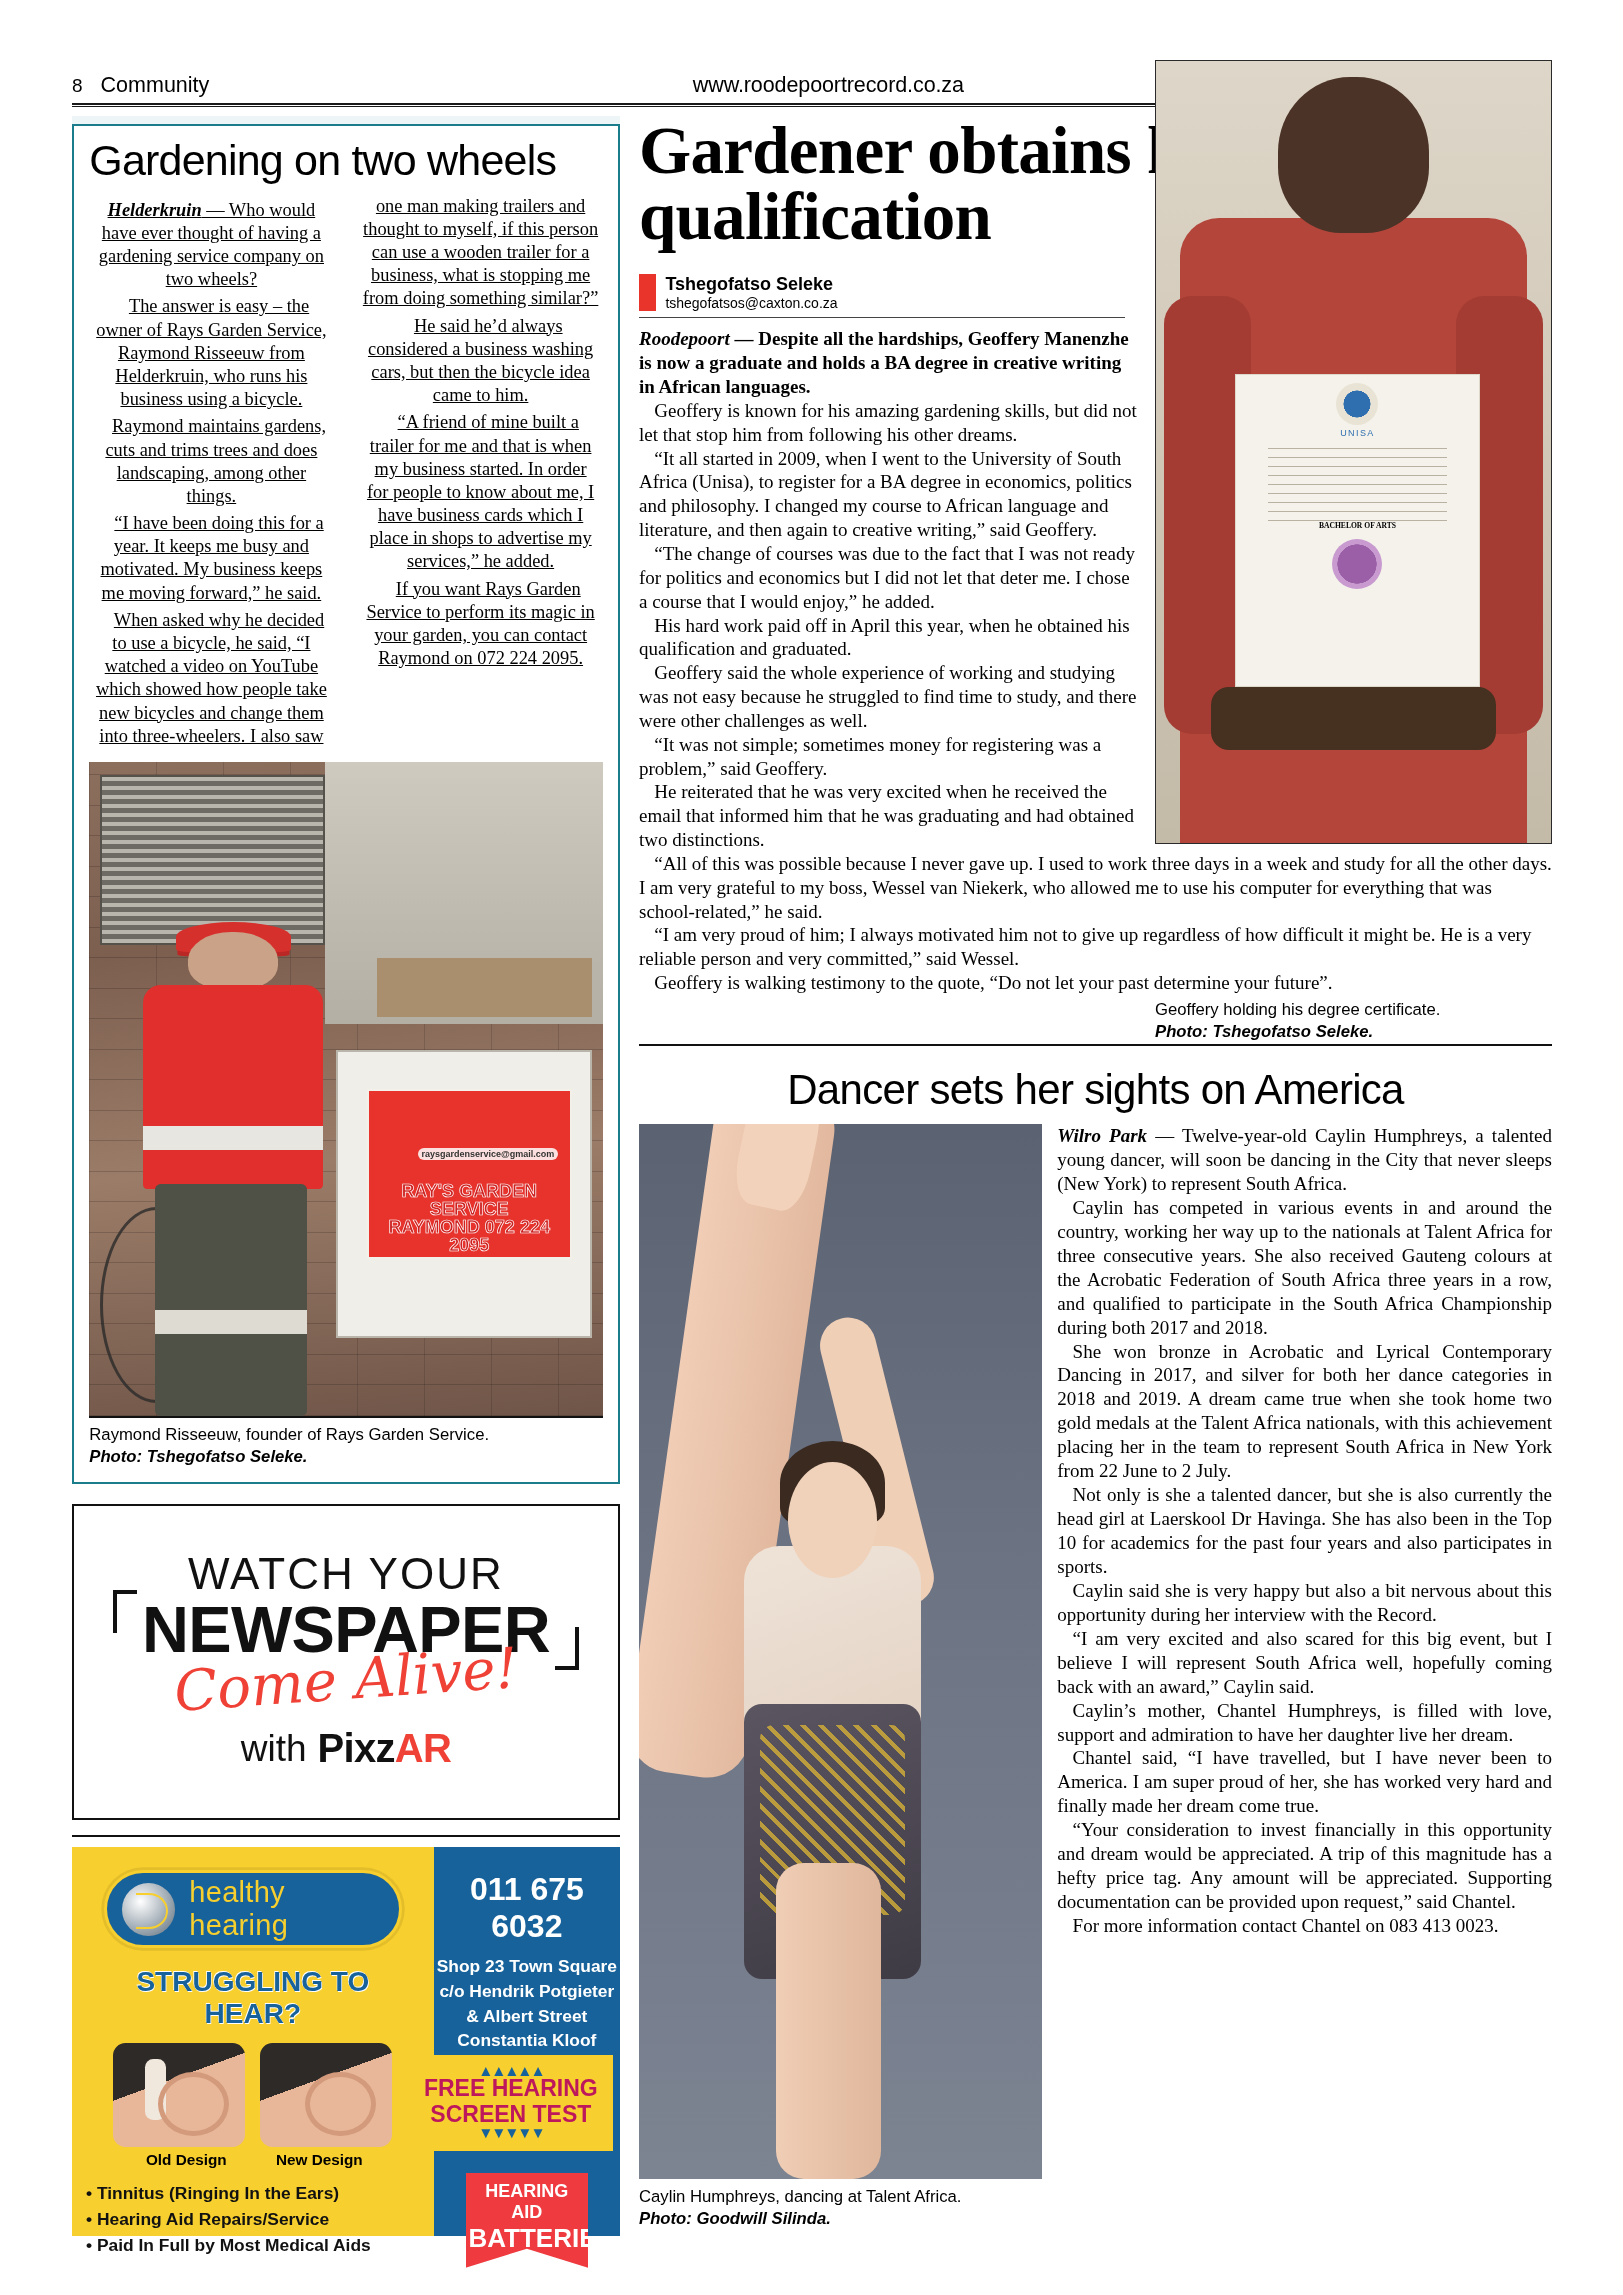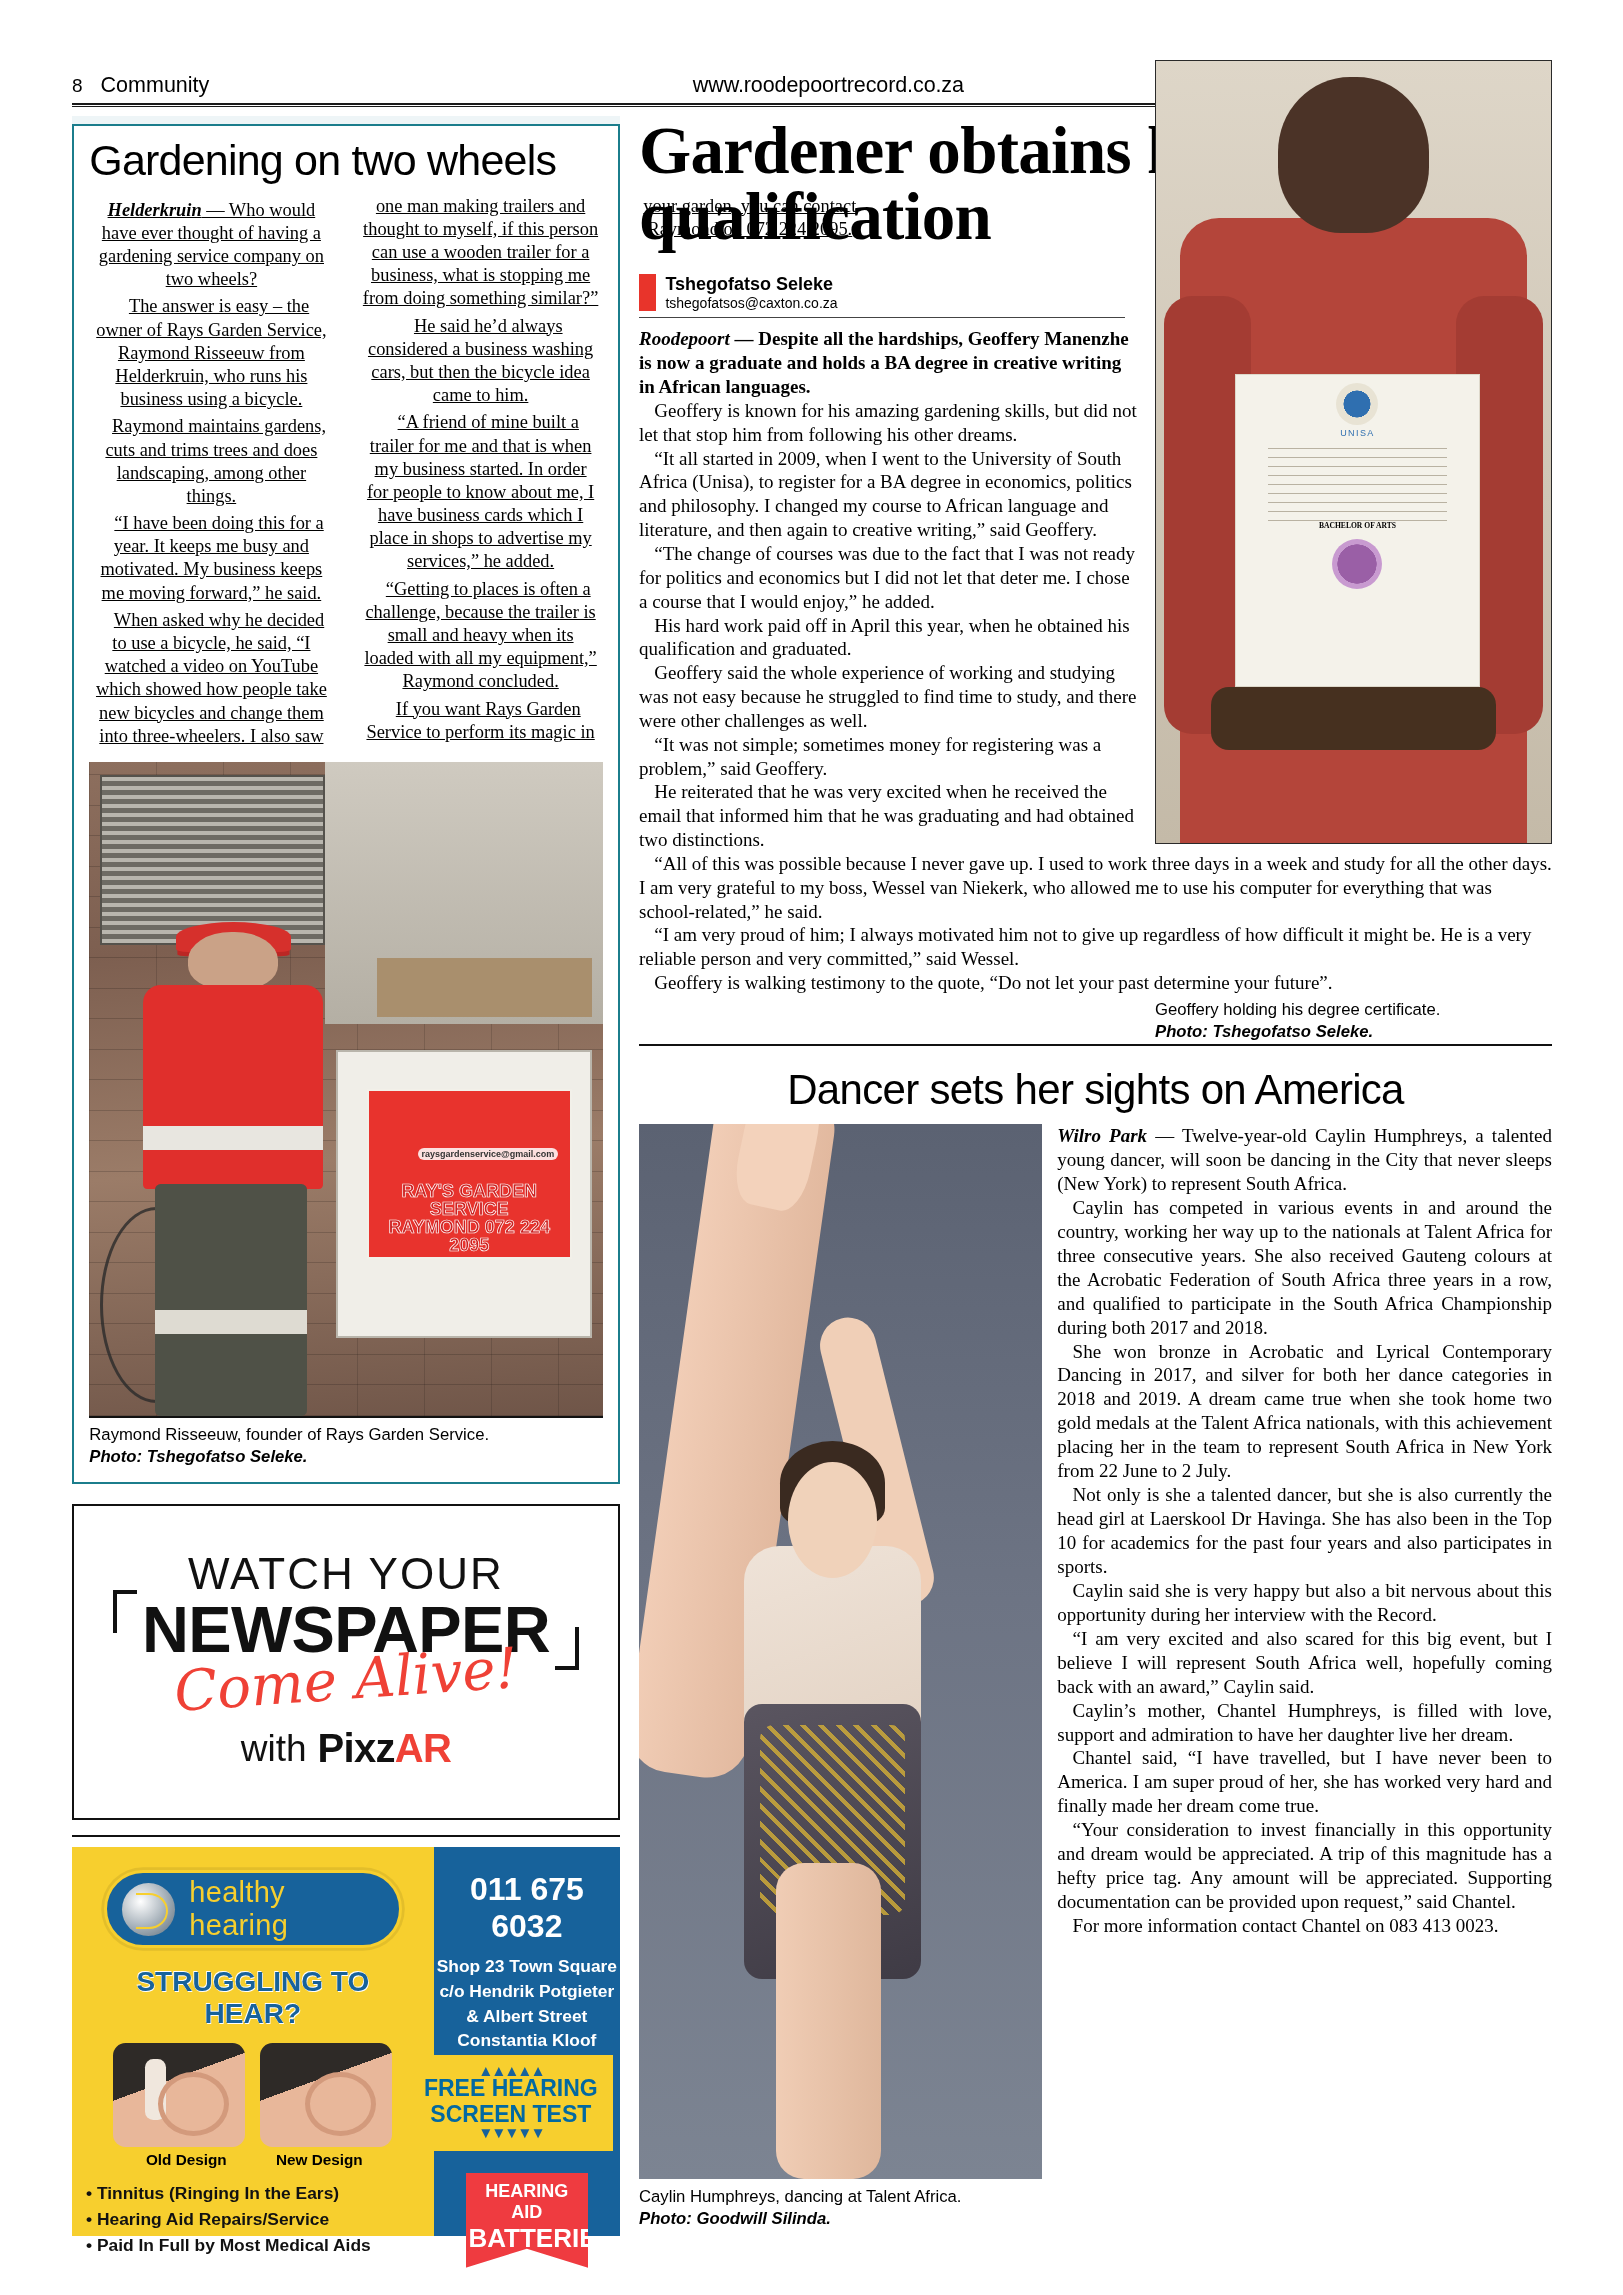--- a/index.html
+++ b/index.html
@@ -257,21 +257,21 @@
     font-family:"Liberation Sans", sans-serif; font-weight:bold;
     color:#fff; font-size:17.4px; text-align:center; line-height:1.42; margin-top:9.7px;
   }
   .hh-free {
     position:absolute; left:-25px; right:7px; top:208px;
     background:#f7cf2e; padding:11px 4.2px 14px 4.2px;
     text-align:center;
   }
   .hh-free-t {
     font-family:"Liberation Sans", sans-serif; font-weight:bold;
-    color:#0369a1; font-size:23px; line-height:1.15;
+    color:#be185d; font-size:23px; line-height:1.15;
   }
   .hh-star {
     color:#17629b; font-size:15.3px; letter-spacing:-2.1px; line-height:.6;
   }
   .hh-batt {
     position:absolute; left:32px; right:32px; top:326px;
     background:#ef3b40; color:#fff; text-align:center;
     padding:8.3px 2.8px 14px 2.8px;
     clip-path:polygon(0 0,100% 0,100% 100%,50% 80%,0 100%);
     font-family:"Liberation Sans", sans-serif;
@@ -425,21 +425,20 @@
   <div class="garden-box">
     <h2 class="garden-title">Gardening on two wheels</h2>
     <div class="garden-cols">
       <p><span class="lead-place">Helderkruin</span> — Who would have ever thought of having a gardening service company on two wheels?</p>
       <p>The answer is easy – the owner of Rays Garden Service, Raymond Risseeuw from Helderkruin, who runs his business using a bicycle.</p>
       <p>Raymond maintains gardens, cuts and trims trees and does landscaping, among other things.</p>
       <p>“I have been doing this for a year. It keeps me busy and motivated. My business keeps me moving forward,” he said.</p>
       <p>When asked why he decided to use a bicycle, he said, “I watched a video on YouTube which showed how people take new bicycles and change them into three-wheelers. I also saw one man making trailers and thought to myself, if this person can use a wooden trailer for a business, what is stopping me from doing something similar?”</p>
       <p>He said he’d always considered a business washing cars, but then the bicycle idea came to him.</p>
       <p>“A friend of mine built a trailer for me and that is when my business started. In order for people to know about me, I have business cards which I place in shops to advertise my services,” he added.</p>
-      <p>“Getting to places is often a challenge, because the trailer is small and heavy when its loaded with all my equipment,” Raymond concluded.</p>
       <p>If you want Rays Garden Service to perform its magic in your garden, you can contact Raymond on 072 224 2095.</p>
     </div>
 
     <div class="photo-raymond">
       <div class="brick"></div>
       <div class="vent"></div>
       <div class="wallpanel"></div>
       <div class="ray-wood"></div>
       <div class="ray-trailer"></div>
       <div class="ray-sign">

